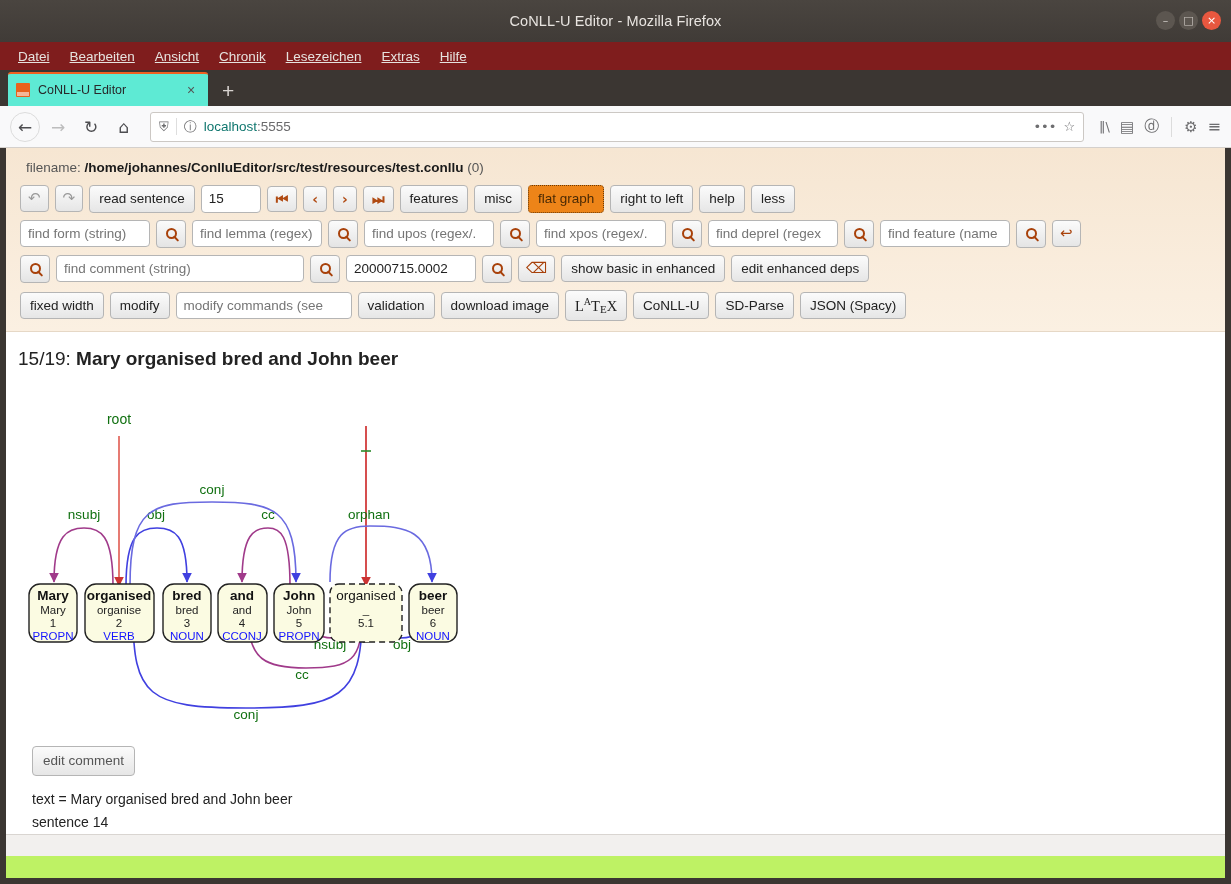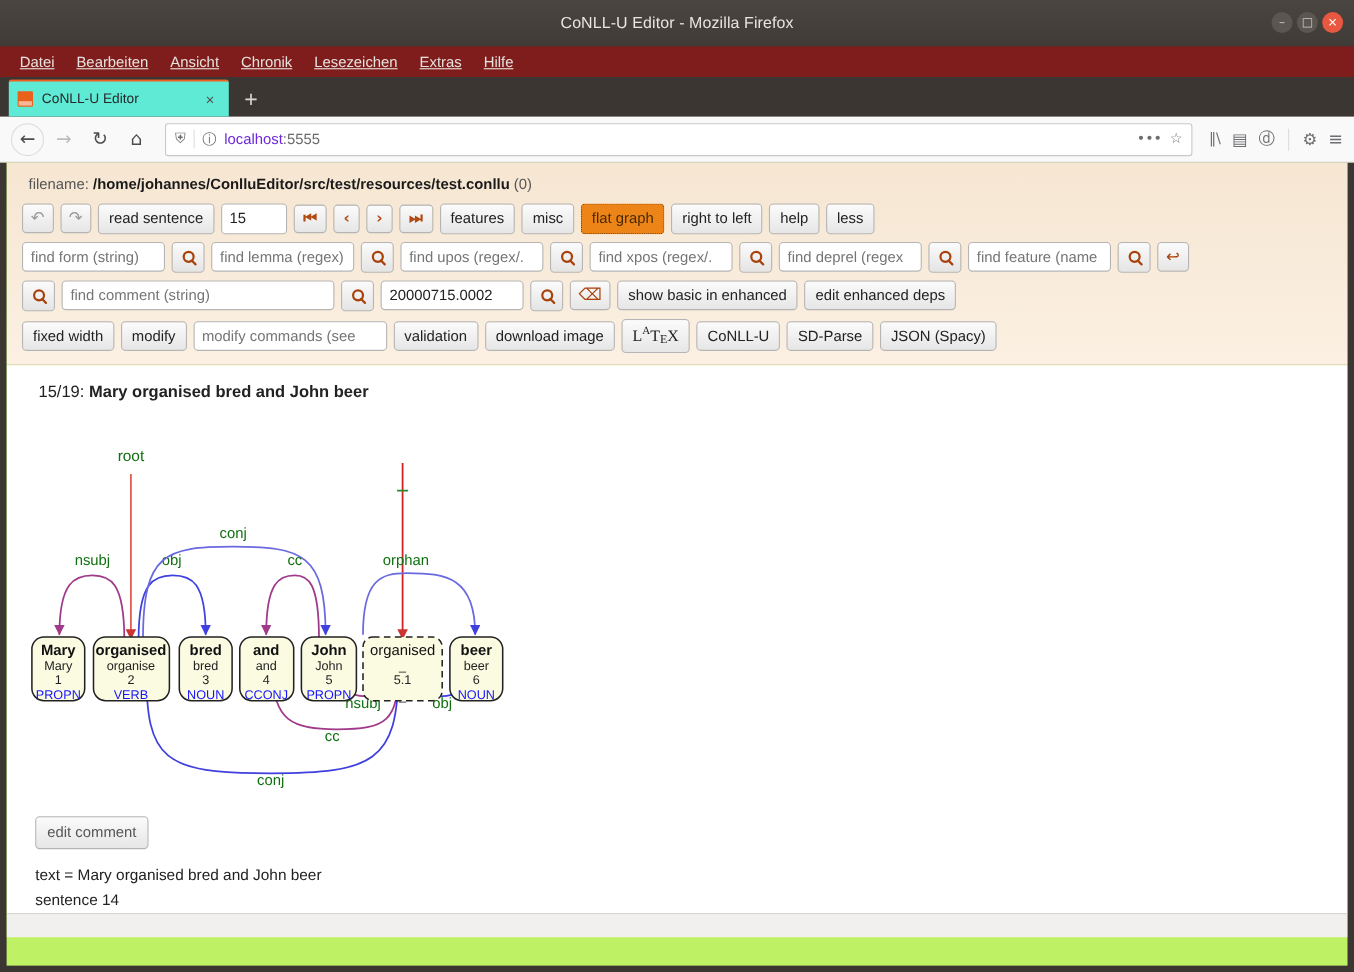--- a/index.html
+++ b/index.html
@@ -55,21 +55,21 @@
   .navbtn { width:30px; height:30px; border-radius:50%; display:flex; align-items:center;
             justify-content:center; color:#4d4d50; font-size:17px; font-family:"DejaVu Sans",sans-serif;}
   .navbtn.disabled { color:#bdbdbd; }
   .navbtn.circled { border:1px solid #dcdcdc; }
   .urlbar {
     flex:1; height:30px; margin:0 8px; background:#fff; border:1px solid #ccc8c4;
     border-radius:3px; display:flex; align-items:center; padding:0 8px; gap:7px;
   }
   .urlbar .sep { width:1px; height:17px; background:#dedede; }
   .url-text { flex:1; font-size:13.5px; color:#6a6a6c; }
-  .url-text b { color:#6d28d9; font-weight:normal; }
+  .url-text b { color:#0f766e; font-weight:normal; }
   .icn { color:#6e6e70; font-size:13px; font-family:"DejaVu Sans",sans-serif; }
   .nav-right { display:flex; align-items:center; gap:10px; padding-left:4px; }
   .nav-right .vsep { width:1px; height:20px; background:#dcdcdc; margin:0 2px;}
 
   
   .page {
     flex:1; background:#bef264; overflow:hidden; position:relative;
     border-left:6px solid #3b3632; border-right:6px solid #3b3632; border-bottom:6px solid #3b3632;
   }
   .toolpanel {
@@ -113,21 +113,21 @@
          position:relative; display:inline-block; }
   .mag::after { content:""; position:absolute; width:2.2px; height:7px; background:#a8410a;
                 right:-3px; bottom:-5px; transform:rotate(-45deg); border-radius:1px;}
   .delicon { color:#a8410a; font-size:15px; font-family:"DejaVu Sans",sans-serif; }
   .latex { font-family:"Liberation Serif", serif; font-size:14.5px; }
   .latex sup { font-size:10px; vertical-align:super; }
   .latex sub { font-size:11px; vertical-align:-.22em; }
 
   
   .content { padding:14px 12px 0 12px; background:#fff; }
-  .sentline { font-size:15px; color:#222; margin:2px 0 0 17px; }
+  .sentline { font-size:19px; color:#222; margin:2px 0 0 0; }
   .sentline .idx { color:#222; }
   .sentline .txt { font-weight:bold; }
 
   .graphwrap { position:relative; margin-top:6px; }
 
   .commentrow { display:flex; align-items:flex-start; gap:10px; margin:16px 0 0 14px;flex-direction:column; }
   .comment-lines { font-size:14px; color:#222; line-height:1.65; padding-top:2px; }
   .btn.editcomment { color:#555; padding:6px 10px; }
 
   .statusbar { height:22px; background:#f2f0ee; border-top:1px solid #d9d5d1; }

